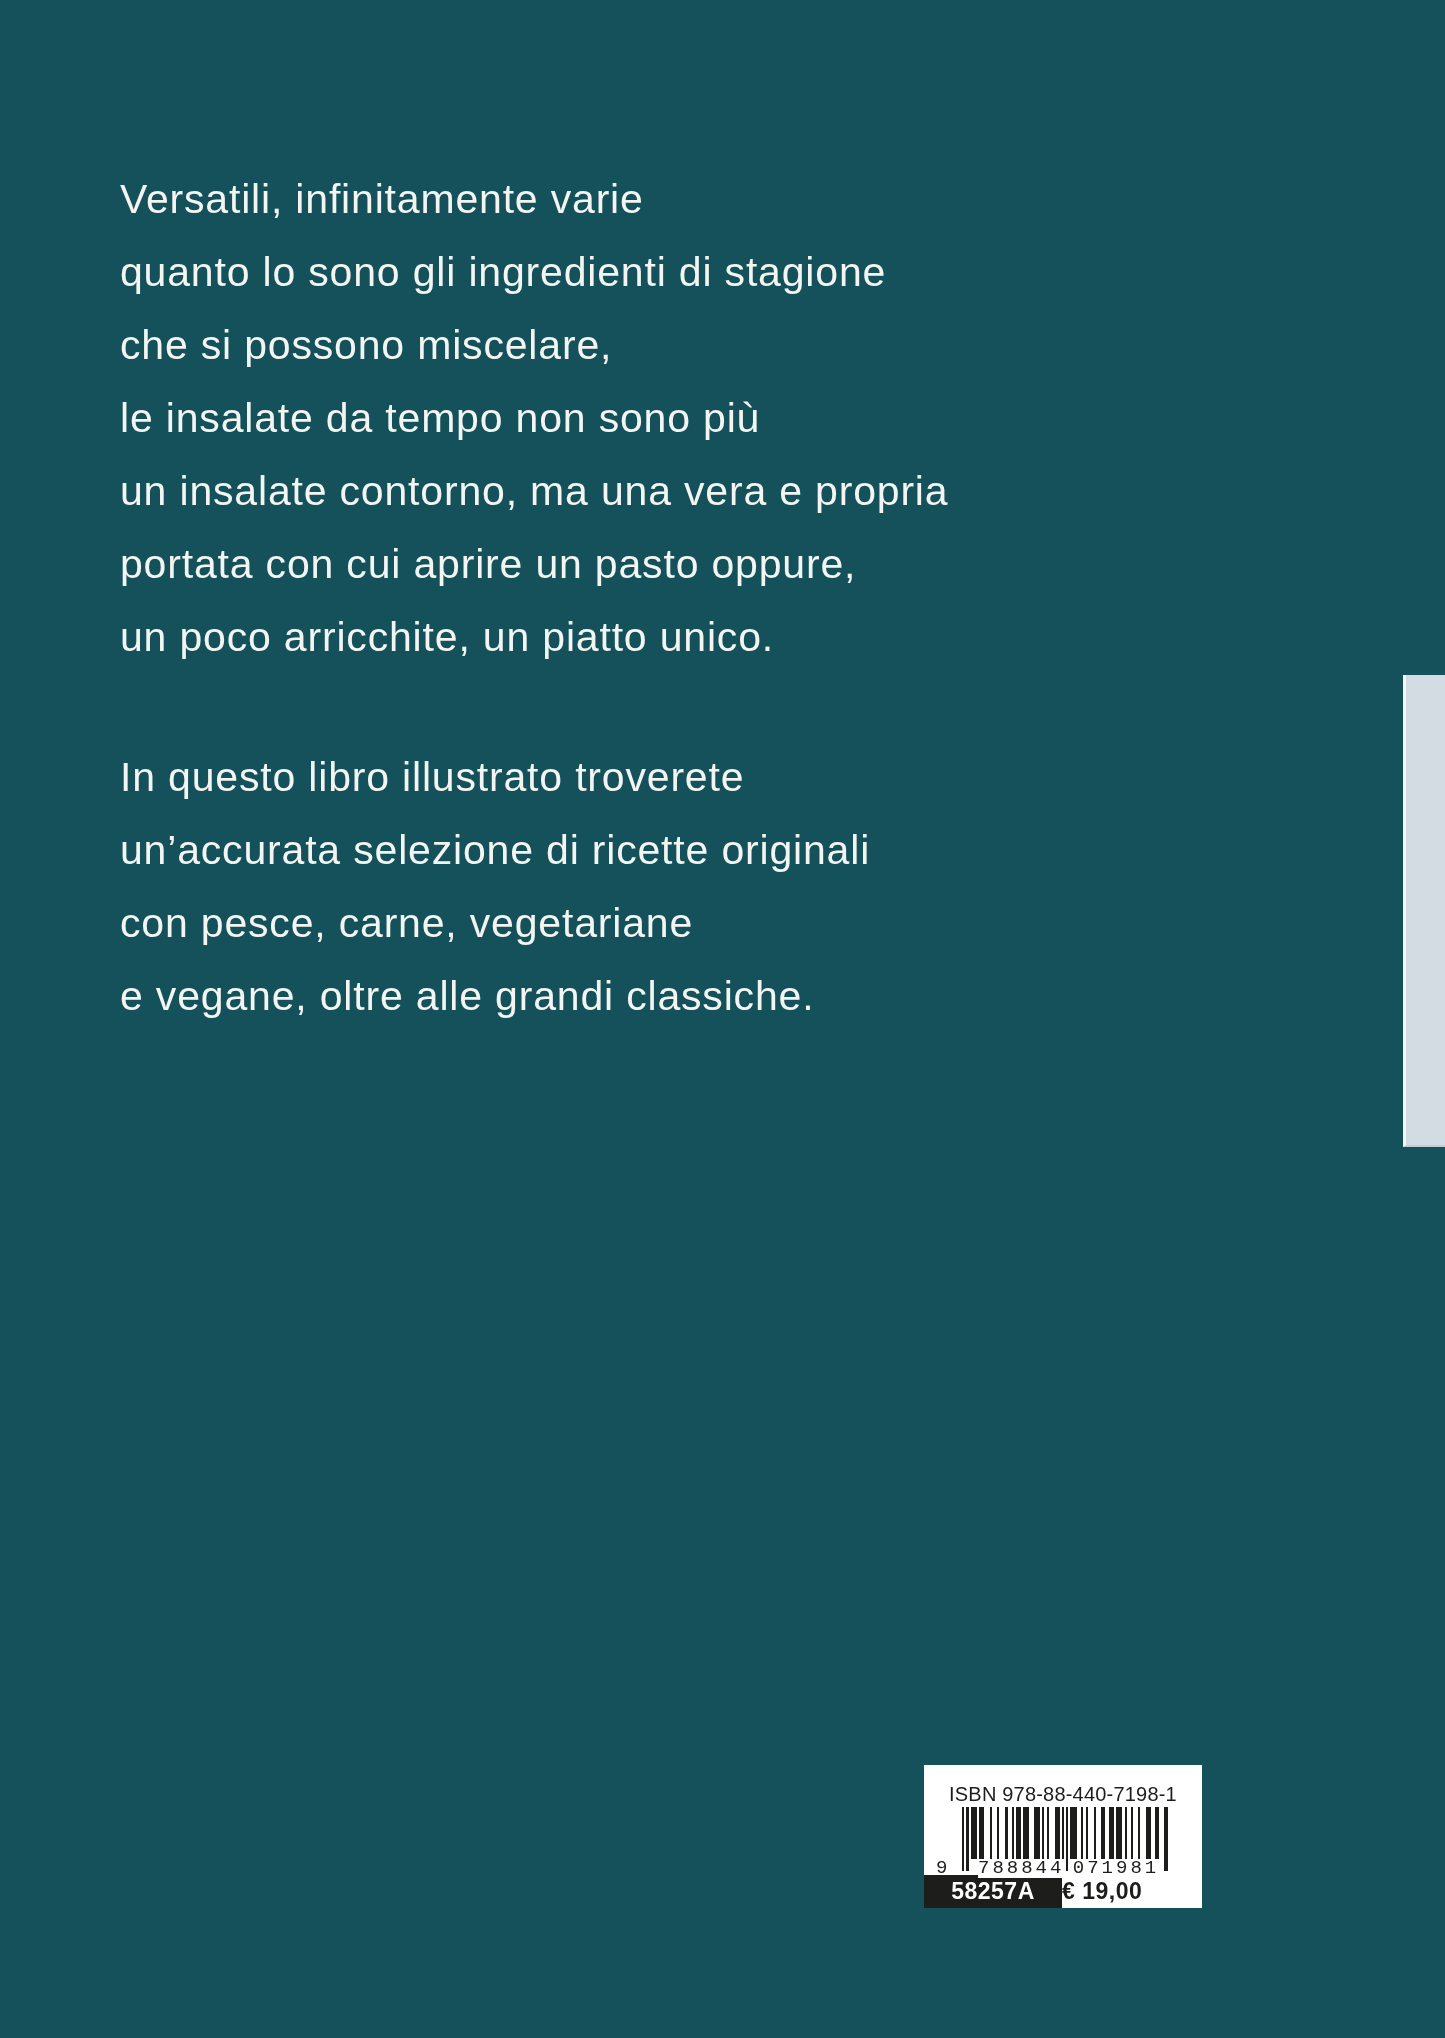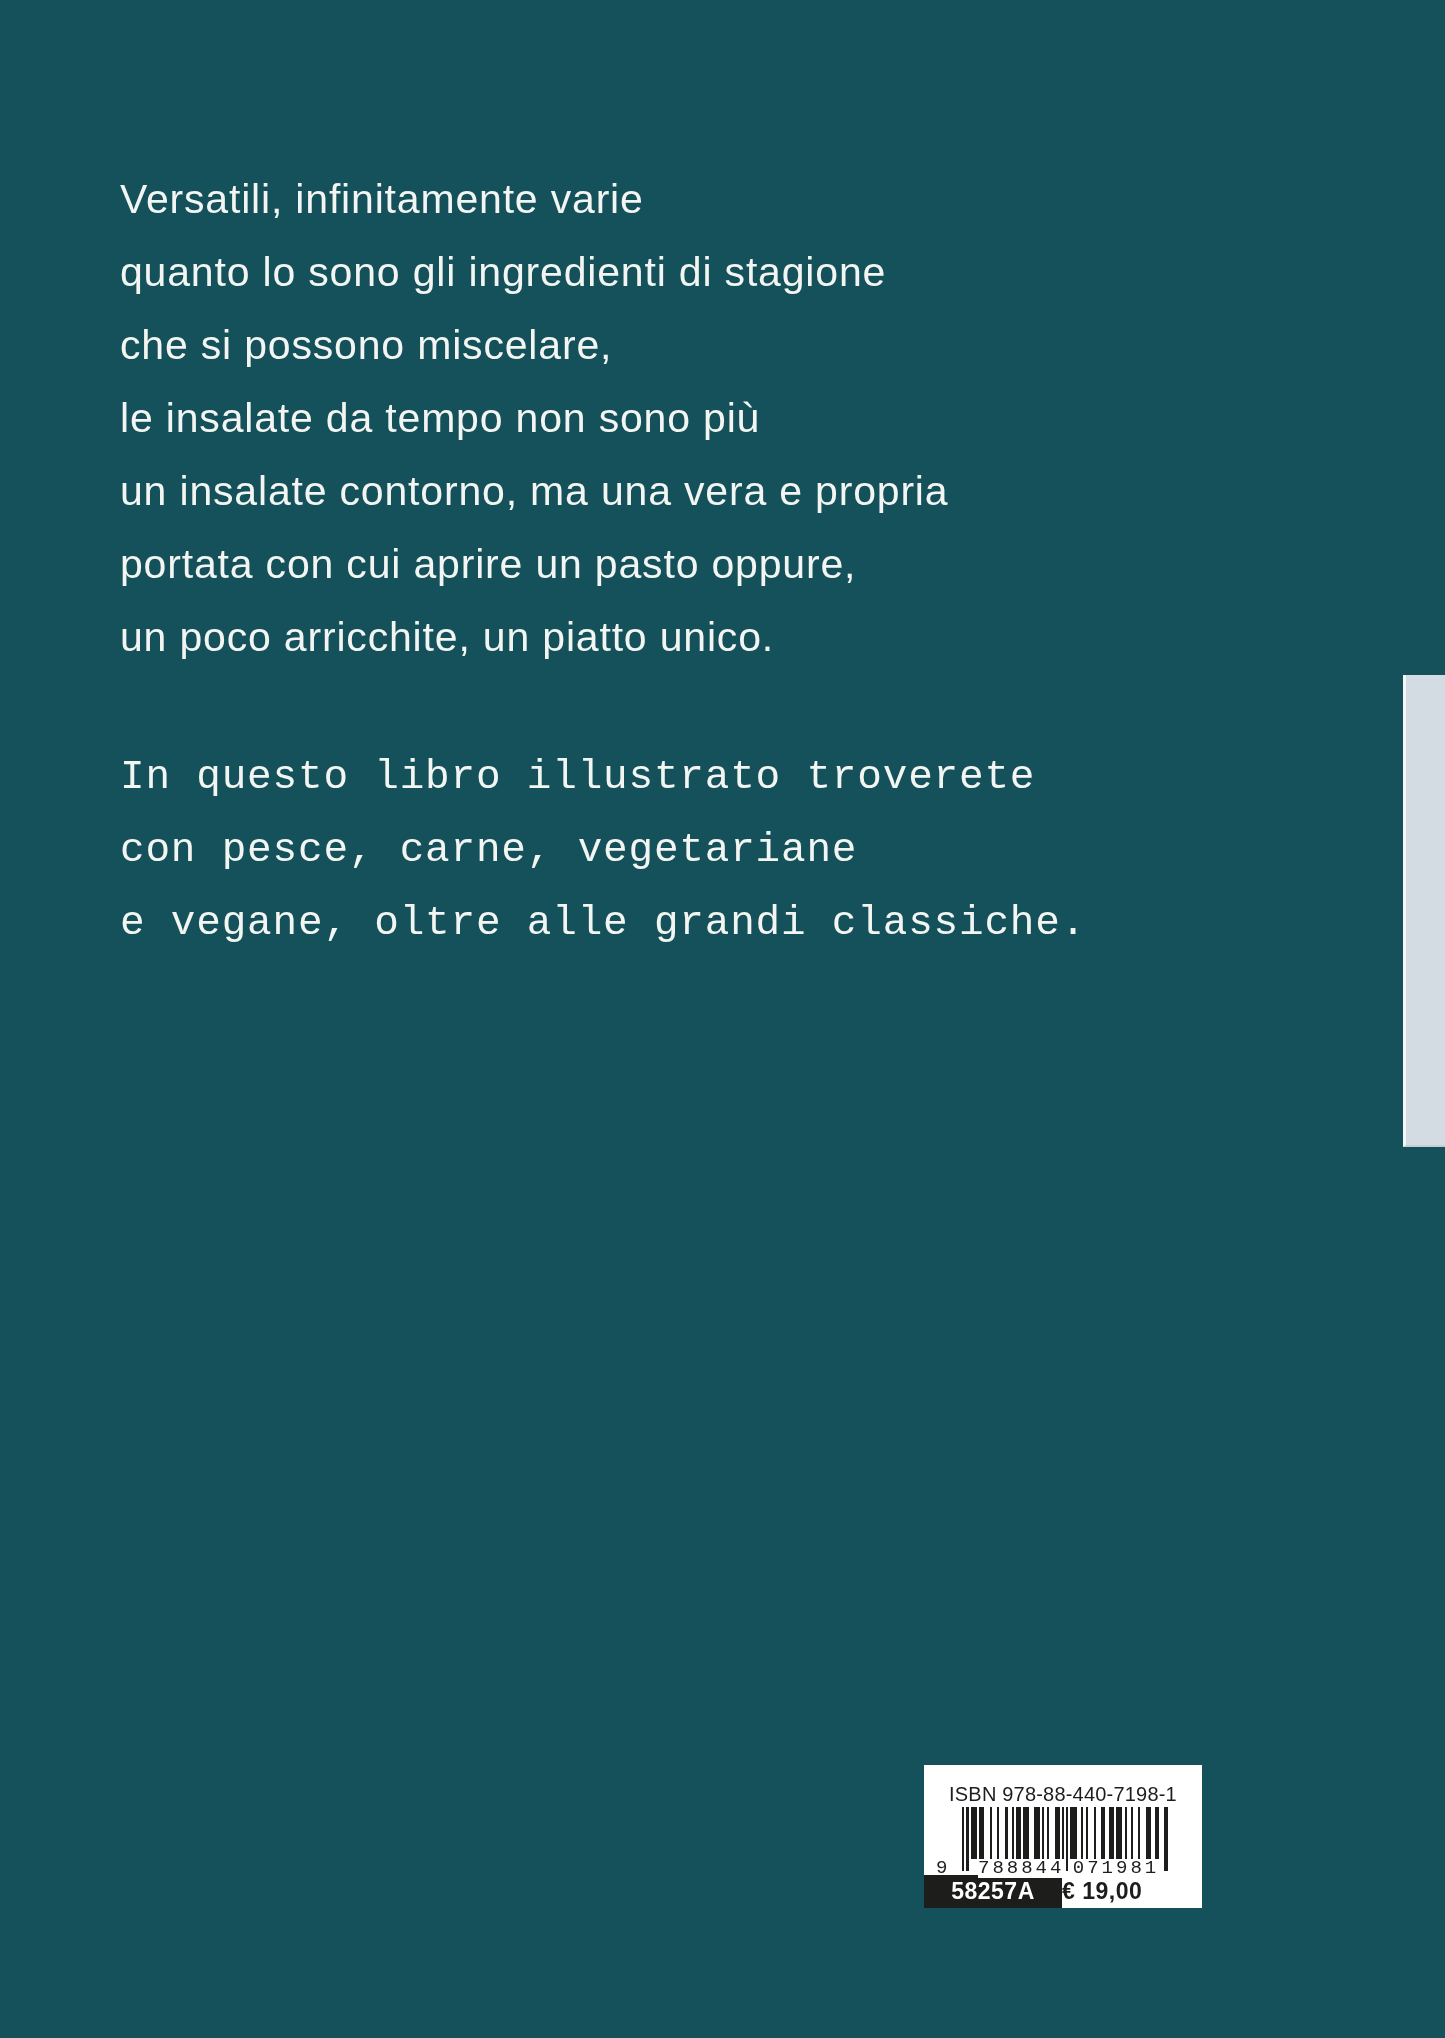--- a/index.html
+++ b/index.html
@@ -19,21 +19,21 @@
     right: 253px;
     left: 120px;
     text-align: left;
     color: #f2f5f1;
     font-size: 41px;
     line-height: 73px;
     letter-spacing: 0.02em;
     font-weight: 400;
   }
   .blurb p { margin: 0; padding: 0; }
-  .blurb p + p { margin-top: 67px; font-family: Liberation Mono, monospace; }
+  .blurb p + p { margin-top: 67px; }
   .blurb .line { display: block; }
 
   
   .spine-tab {
     position: absolute;
     left: 1403px;
     top: 675px;
     width: 42px;
     height: 472px;
     background: #d4dce3;
@@ -122,20 +122,21 @@
       <span class="line">Versatili, infinitamente varie</span>
       <span class="line">quanto lo sono gli ingredienti di stagione</span>
       <span class="line">che si possono miscelare,</span>
       <span class="line">le insalate da tempo non sono più</span>
       <span class="line">un insalate contorno, ma una vera e propria</span>
       <span class="line">portata con cui aprire un pasto oppure,</span>
       <span class="line">un poco arricchite, un piatto unico.</span>
     </p>
     <p>
       <span class="line">In questo libro illustrato troverete</span>
+      <span class="line">un’accurata selezione di ricette originali</span>
       <span class="line">con pesce, carne, vegetariane</span>
       <span class="line">e vegane, oltre alle grandi classiche.</span>
     </p>
   </div>
 
   <div class="spine-tab"></div>
 
   <div class="price-block">
     <div class="barcode-box">
       <div class="isbn">ISBN 978-88-440-7198-1</div>

